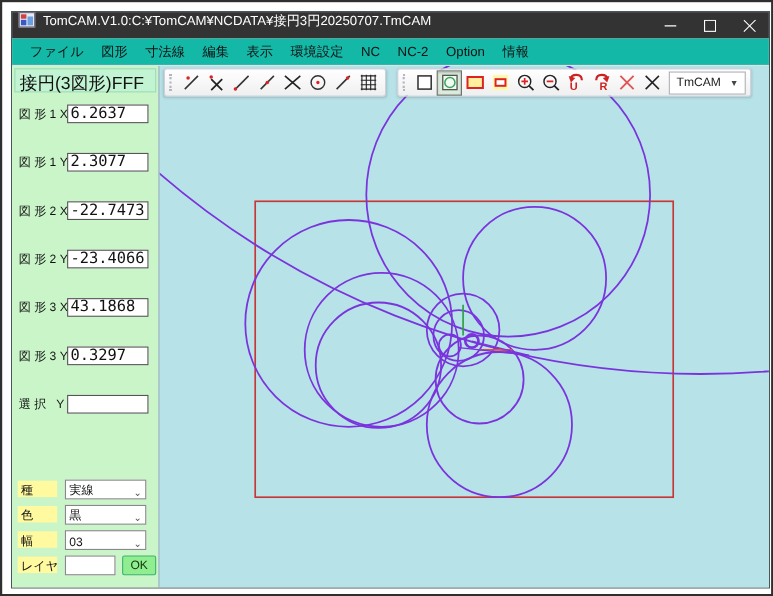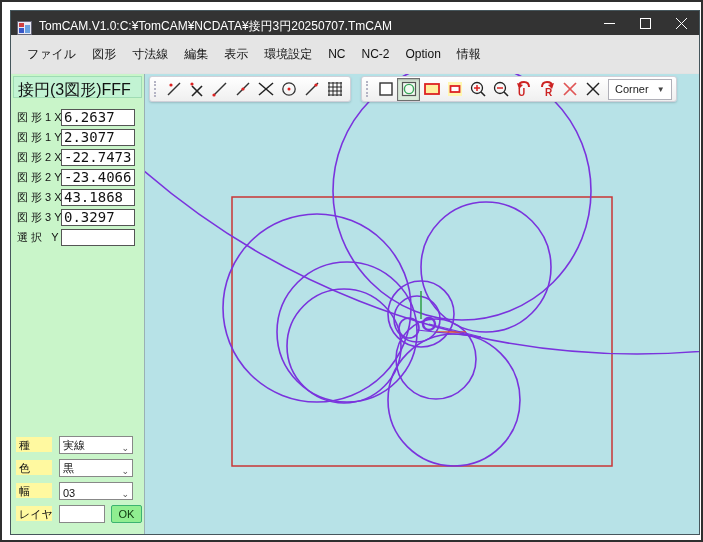--- a/index.html
+++ b/index.html
@@ -3,43 +3,43 @@
 <meta charset="utf-8">
 <style>
   * { margin:0; padding:0; box-sizing:border-box; }
   body { font-family:"Liberation Sans", sans-serif; background:#fff; }
   .screen { position:relative; width:703px; height:542px; background:#fff;
             border:2px solid #2f2f2f; overflow:hidden; }
   .window { position:absolute; left:8px; top:8px; width:690px; height:525px;
             border:1px solid #46565c; display:flex; flex-direction:column; background:#fff; }
 
   
-  .titlebar { height:24px; background:#333333; display:flex; align-items:flex-end; color:#fff; flex:0 0 auto; }
+  .titlebar { height:24px; background:#333333; display:flex; align-items:flex-start; color:#fff; flex:0 0 auto; }
   .app-icon { width:15px; height:14px; margin:0 7px 0 6px; position:relative; background:#e8e8f4; border:1px solid #667; }
   .app-icon i { position:absolute; display:block; }
   .app-icon .a1 { left:1px; top:1px; width:5px; height:4px; background:#d04040; }
   .app-icon .a2 { left:1px; top:6px; width:5px; height:5px; background:#3858c8; }
   .app-icon .a3 { left:7px; top:3px; width:5px; height:8px; background:#68a0e0; }
   .title-text { font-size:12px; letter-spacing:0; white-space:nowrap; overflow:hidden; }
   .win-controls { margin-left:auto; display:flex; height:100%; }
   .win-btn { width:36px; height:100%; display:flex; align-items:center; justify-content:center; color:#fff; font-size:13px; }
   .win-btn svg { display:block; }
 
   
-  .menubar { height:39px; background:#e5e5e5; border-bottom:1px solid #e2e2e2; display:flex; align-items:center; padding-left:8px; flex:0 0 auto; }
+  .menubar { height:25px; background:#14b8a6; border-bottom:1px solid #e2e2e2; display:flex; align-items:center; padding-left:8px; flex:0 0 auto; }
   .menu-item { font-size:12px; color:#111; padding:3px 8px; white-space:nowrap; }
 
   
   .app-body { flex:1 1 auto; display:flex; min-height:0; }
 
   
   .sidebar { width:133px; background:#c9f5c9; display:flex; flex-direction:column; padding:2px 2px 4px 2px; }
   .panel-header { background:#c2f3d3; border:1px solid #9fdcb4; font-size:16px; color:#111;
                   padding:3px 4px; height:22px; white-space:nowrap; }
-  .fields { margin-top:9px; display:flex; flex-direction:column; }
+  .fields { margin-top:9px; display:flex; flex-direction:column;gap:24px; }
   .frow { display:flex; align-items:center; height:20px; }
   .flabel { font-size:11px; color:#111; width:48px; padding-left:4px; white-space:pre; }
   .fin { width:74px; height:17px; border:1px solid #555; background:#fff; font-size:14px;
          font-family:"DejaVu Sans Mono", monospace; padding:0 2px; color:#111; }
   .fin.pink { background:#f9c6d0; border:1px solid #6aa6d8; }
   .spacer { flex:1 1 auto; }
   .ctrl-rows { display:flex; flex-direction:column; gap:2px; margin-bottom:6px; }
   .crow { display:flex; align-items:center; height:21px; }
   .chip { width:36px; height:15px; background:#fff9a0; font-size:11px; color:#111; padding:1px 3px; margin-left:3px; white-space:nowrap; }
   .sel { width:74px; height:18px; background:#fff; border:1px solid #888; margin-left:7px;
@@ -325,21 +325,21 @@
                 <line x1="16" y1="4" x2="4" y2="16" stroke="#e05555" stroke-width="1.7"></line>
               </svg>
           </span>
           <span class="tbtn">
             <svg width="20" height="20">
                 <line x1="4" y1="4" x2="16" y2="16" stroke="#222" stroke-width="1.4"></line>
                 <line x1="16" y1="4" x2="4" y2="16" stroke="#222" stroke-width="1.4"></line>
               </svg>
           </span>
           <span class="corner-btn">
-            <span>Corner</span>
+            <span>TmCAM</span>
             <span class="arr">▼</span>
           </span>
         </div>
 
       </div>
     </div>
 
   </div>
 </div>
 

